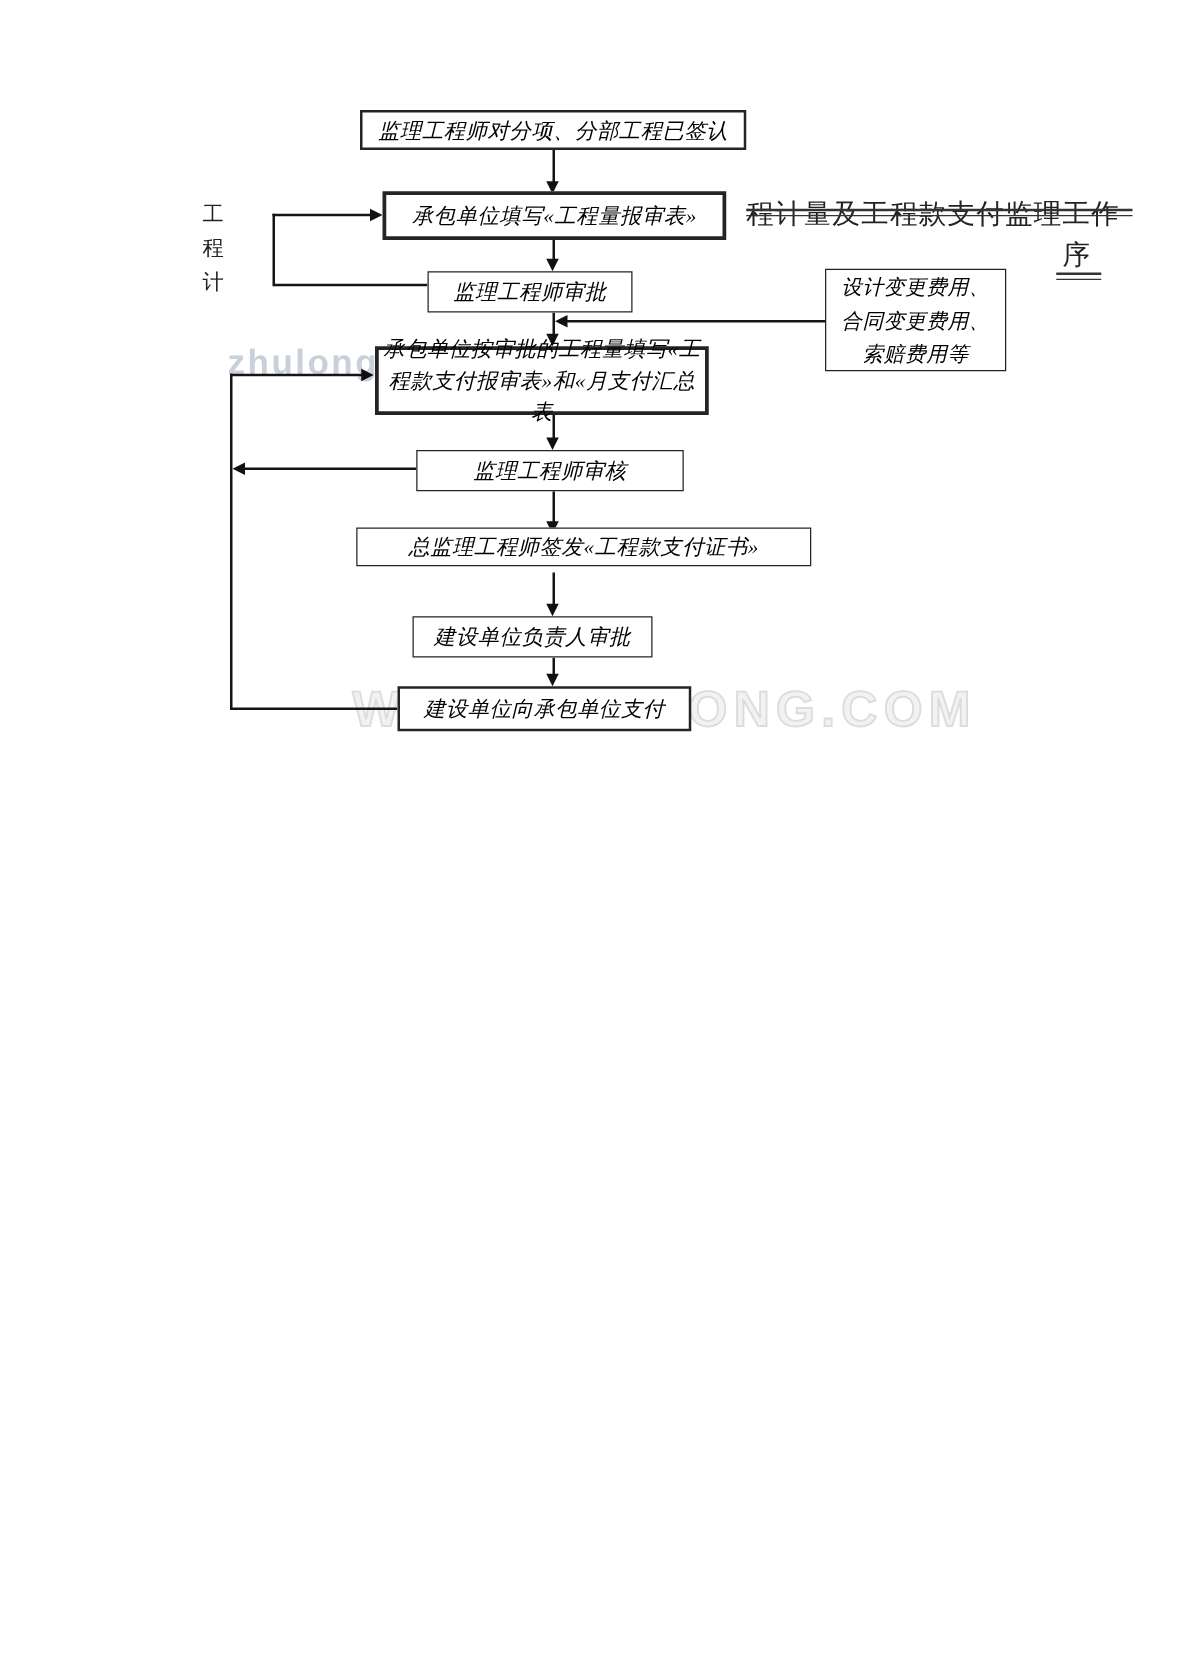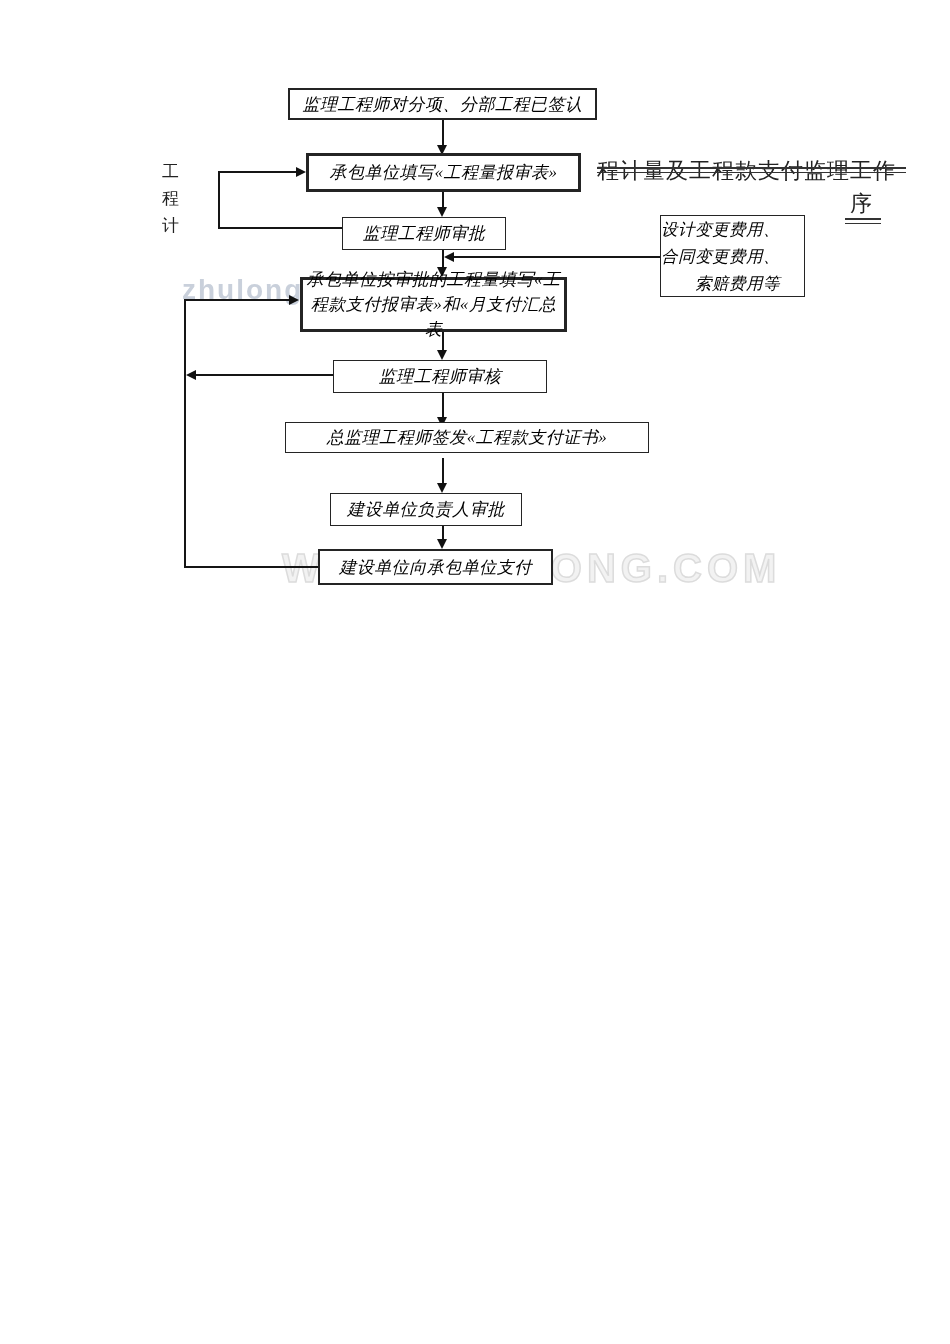--- a/index.html
+++ b/index.html
@@ -57,21 +57,21 @@
   }
   .b1{left:288px;top:88px;width:309px;height:32px;border-width:2px;}
   .b2{left:306px;top:153px;width:275px;height:39px;border-width:3px;}
   .b3{left:342px;top:217px;width:164px;height:33px;}
   .b4{left:300px;top:277px;width:267px;height:55px;border-width:3px;}
   .b5{left:333px;top:360px;width:214px;height:33px;}
   .b6{left:285px;top:422px;width:364px;height:31px;}
   .b7{left:330px;top:493px;width:192px;height:33px;text-align:center;}
   .b8{left:318px;top:549px;width:235px;height:36px;border-width:2px;}
   .b9{left:660px;top:215px;width:145px;height:82px;
-      justify-content:flex-start;text-align:right;padding-left:0;
+      justify-content:flex-start;text-align:center;padding-left:12px;
       line-height:27px;font-size:16.5px;}
   
   .ln{position:absolute;background:#151515;z-index:1;}
   .arr{position:absolute;width:0;height:0;z-index:1;}
   .arr-down{border-left:5.5px solid transparent;border-right:5.5px solid transparent;border-top:10px solid #111;}
   .arr-right{border-top:5.5px solid transparent;border-bottom:5.5px solid transparent;border-left:10px solid #111;}
   .arr-left{border-top:5.5px solid transparent;border-bottom:5.5px solid transparent;border-right:10px solid #111;}
 </style>
 </head>
 <body>

